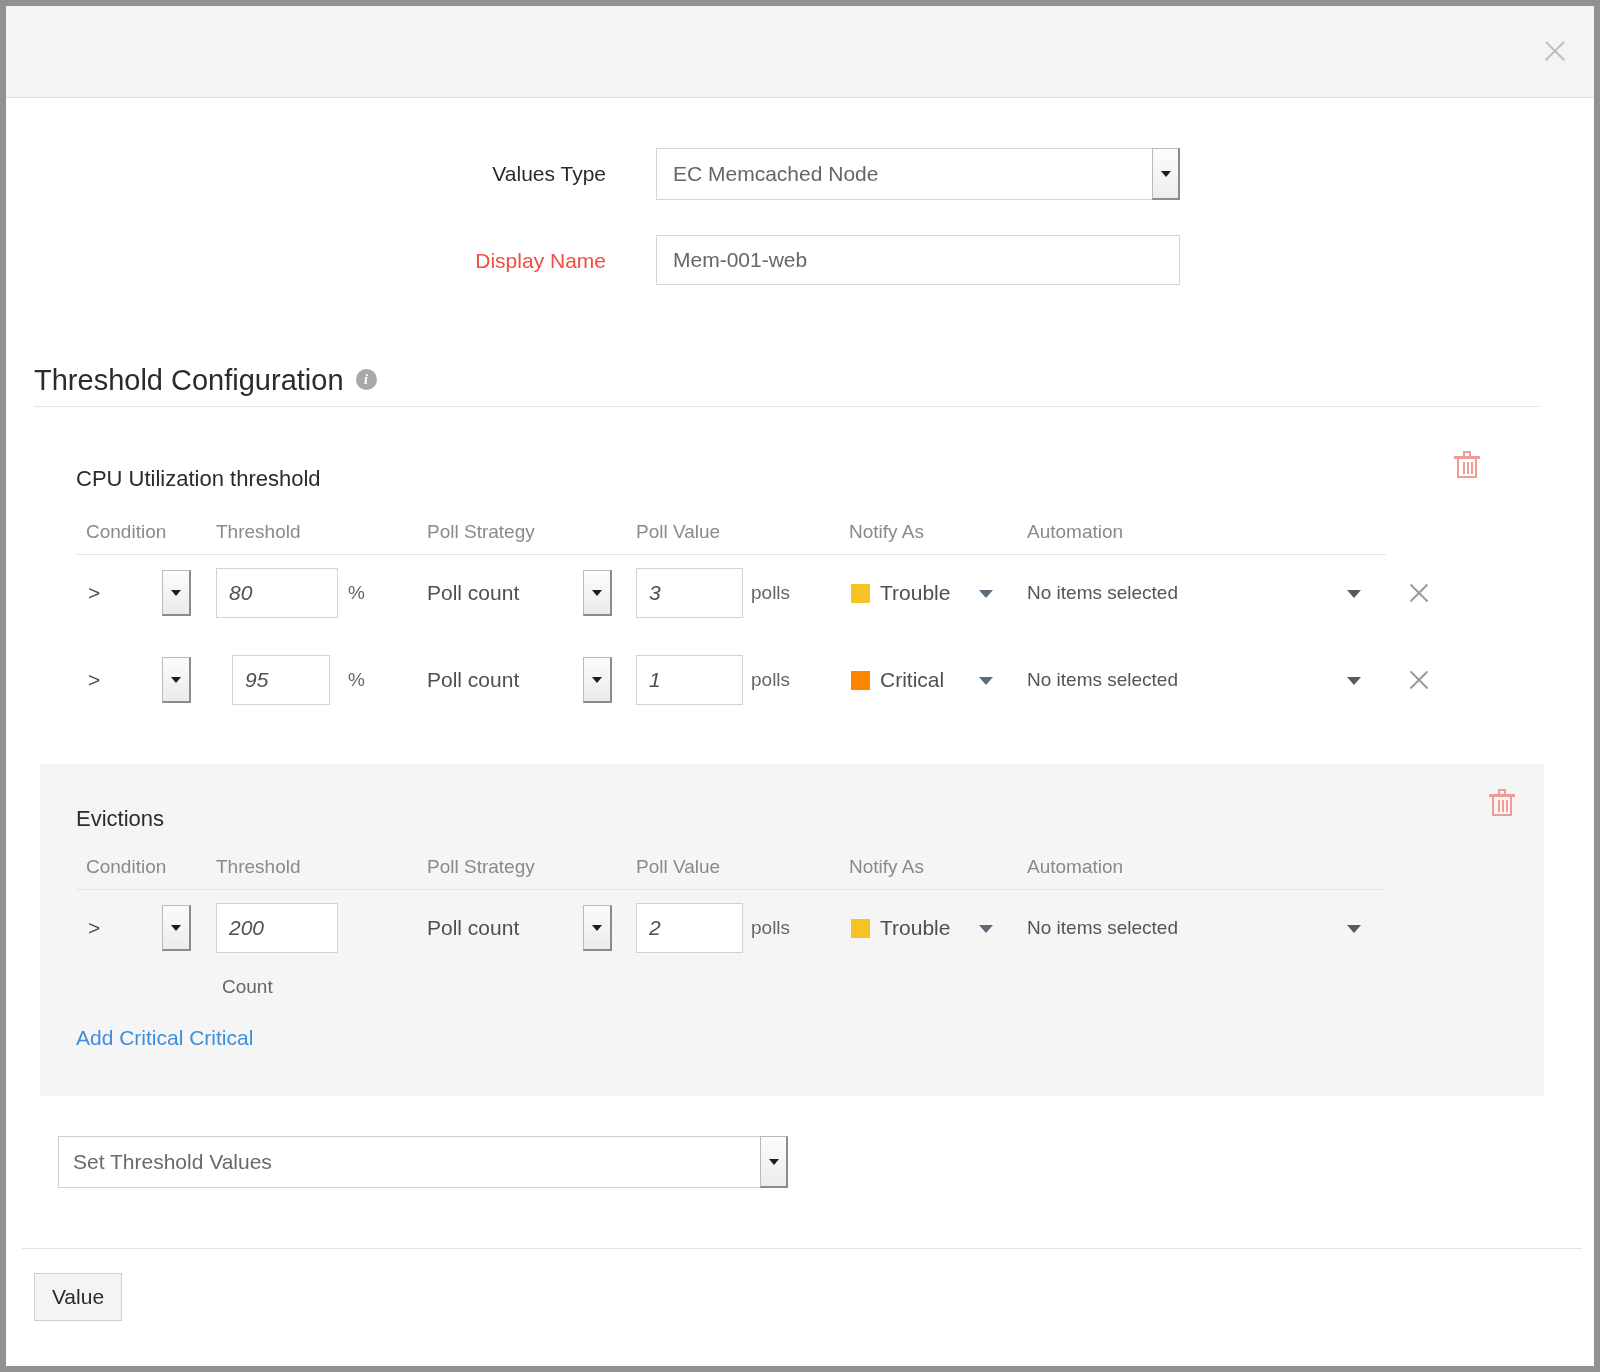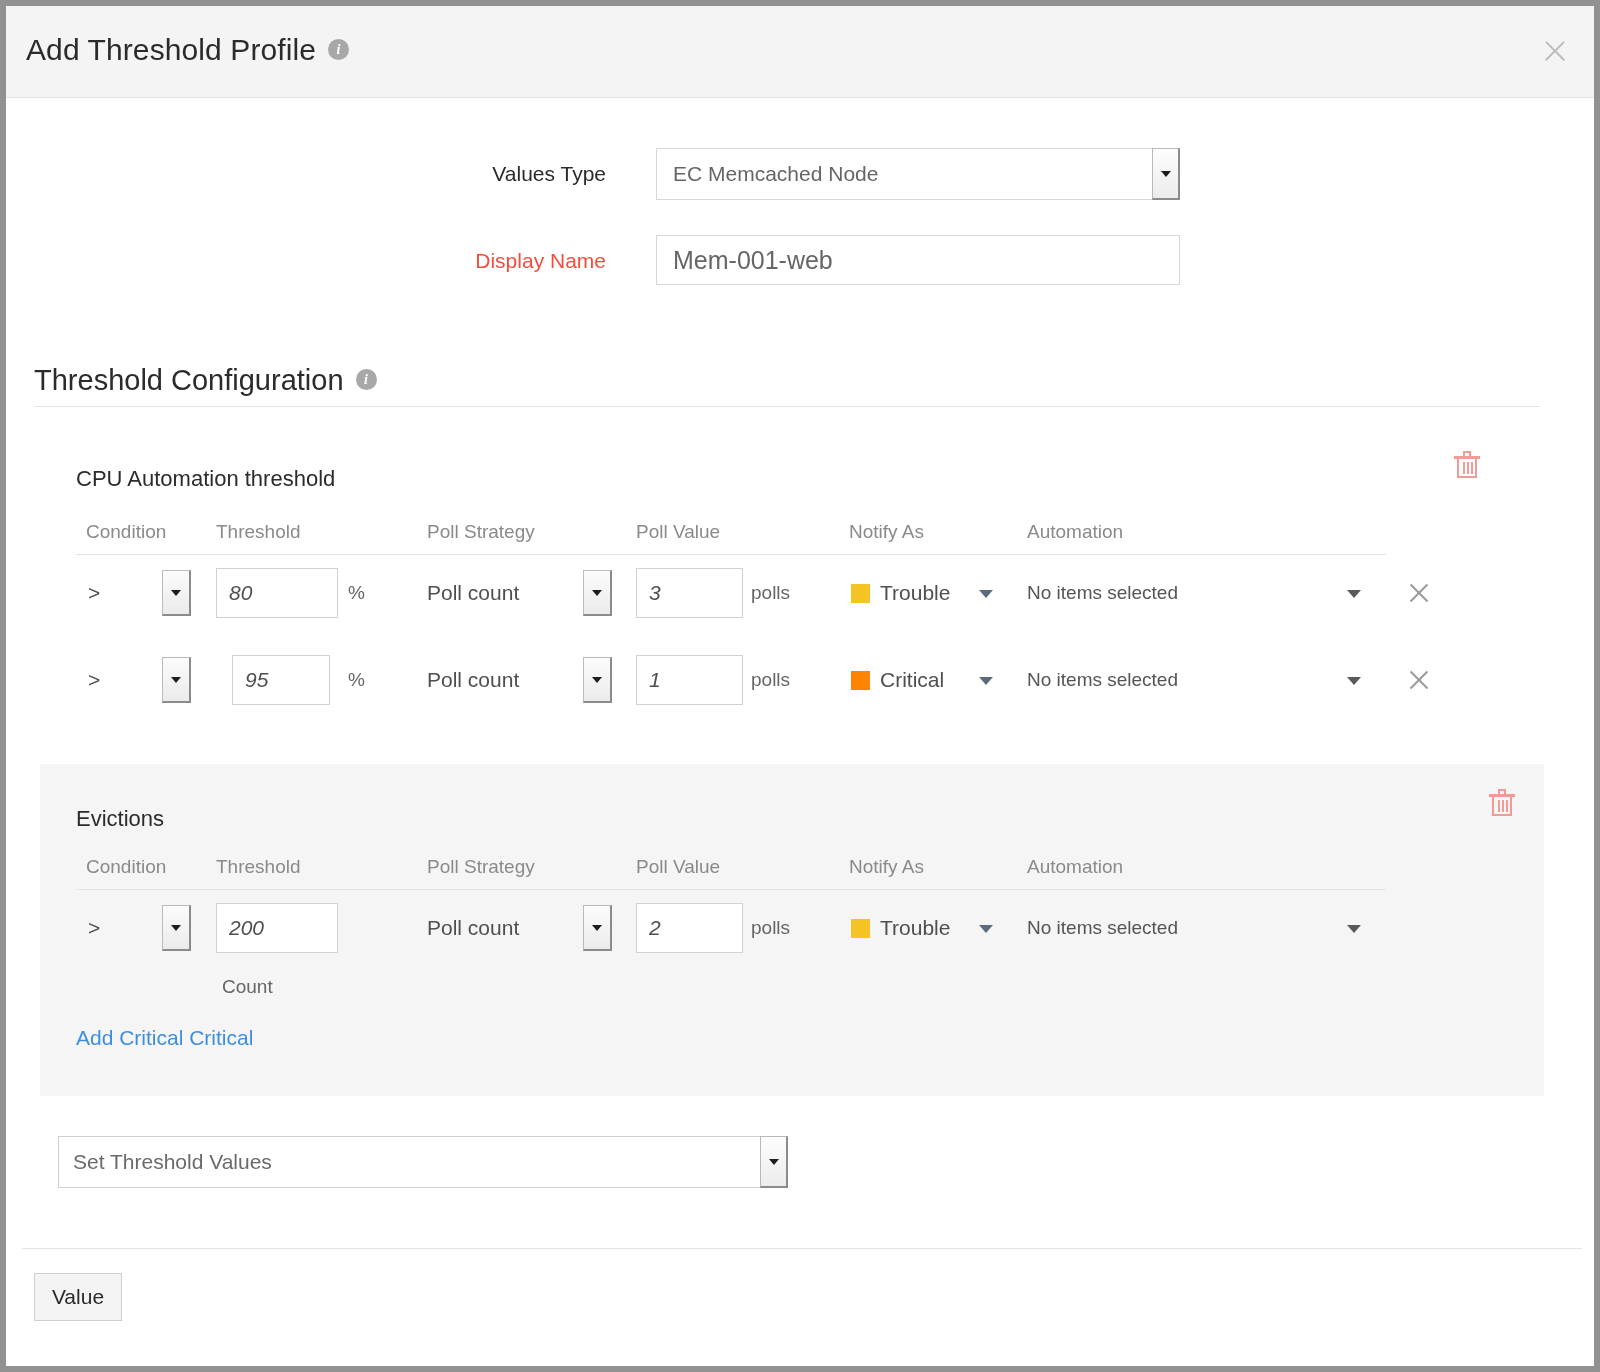--- a/index.html
+++ b/index.html
@@ -105,21 +105,21 @@
     border-left: 5px solid transparent;
     border-right: 5px solid transparent;
     border-top: 6px solid #1d1d1d;
   }
   .text-input {
     position: absolute;
     left: 650px;
     width: 524px; height: 50px;
     border: 1px solid #d6d6d6;
     background: #ffffff;
-    font-size: 25px;
+    font-size: 21px;
     color: #666666;
     padding: 0 16px;
     font-family: "Liberation Sans", sans-serif;
     outline: none;
   }
 
   
   .section-title-wrap {
     position: absolute;
     left: 28px; top: 358px;
@@ -331,23 +331,20 @@
     font-family: "Liberation Sans", sans-serif;
     cursor: pointer;
   }
 </style>
 </head>
 <body>
 
 <div id="frame">
 
   <div class="modal-header">
-    <div class="modal-title">
-      <span>Add Threshold Profile</span><span class="info-icon">i</span>
-    </div>
     <div class="close-icon"></div>
   </div>
 
   <div class="form-top">
 
     <div class="field-row" style="top:50px">
       <div class="field-label" style="top:14px">Values Type</div>
       <div class="sel-wrap" style="top:0px">
         <span class="sel-text">EC Memcached Node</span>
         <span class="sel-btn">
@@ -363,21 +360,21 @@
 
   </div>
 
   <div class="section-title-wrap">
     <span class="section-title">Threshold Configuration</span><span class="info-icon">i</span>
   </div>
   <div class="section-rule"></div>
 
   <div class="group" style="left:0px; top:440px; width:1588px; height:300px;">
 
-    <div class="group-name" style="left:70px; top:20px;">CPU Automation threshold</div>
+    <div class="group-name" style="left:70px; top:20px;">CPU Utilization threshold</div>
 
     <div class="trash-icon" style="left:1448px; top:5px;">
       <span class="knob"></span>
       <span class="lid"></span>
       <span class="can"></span>
       <span class="bar" style="left:9px"></span>
       <span class="bar" style="left:13px"></span>
       <span class="bar" style="left:17px"></span>
     </div>
 

